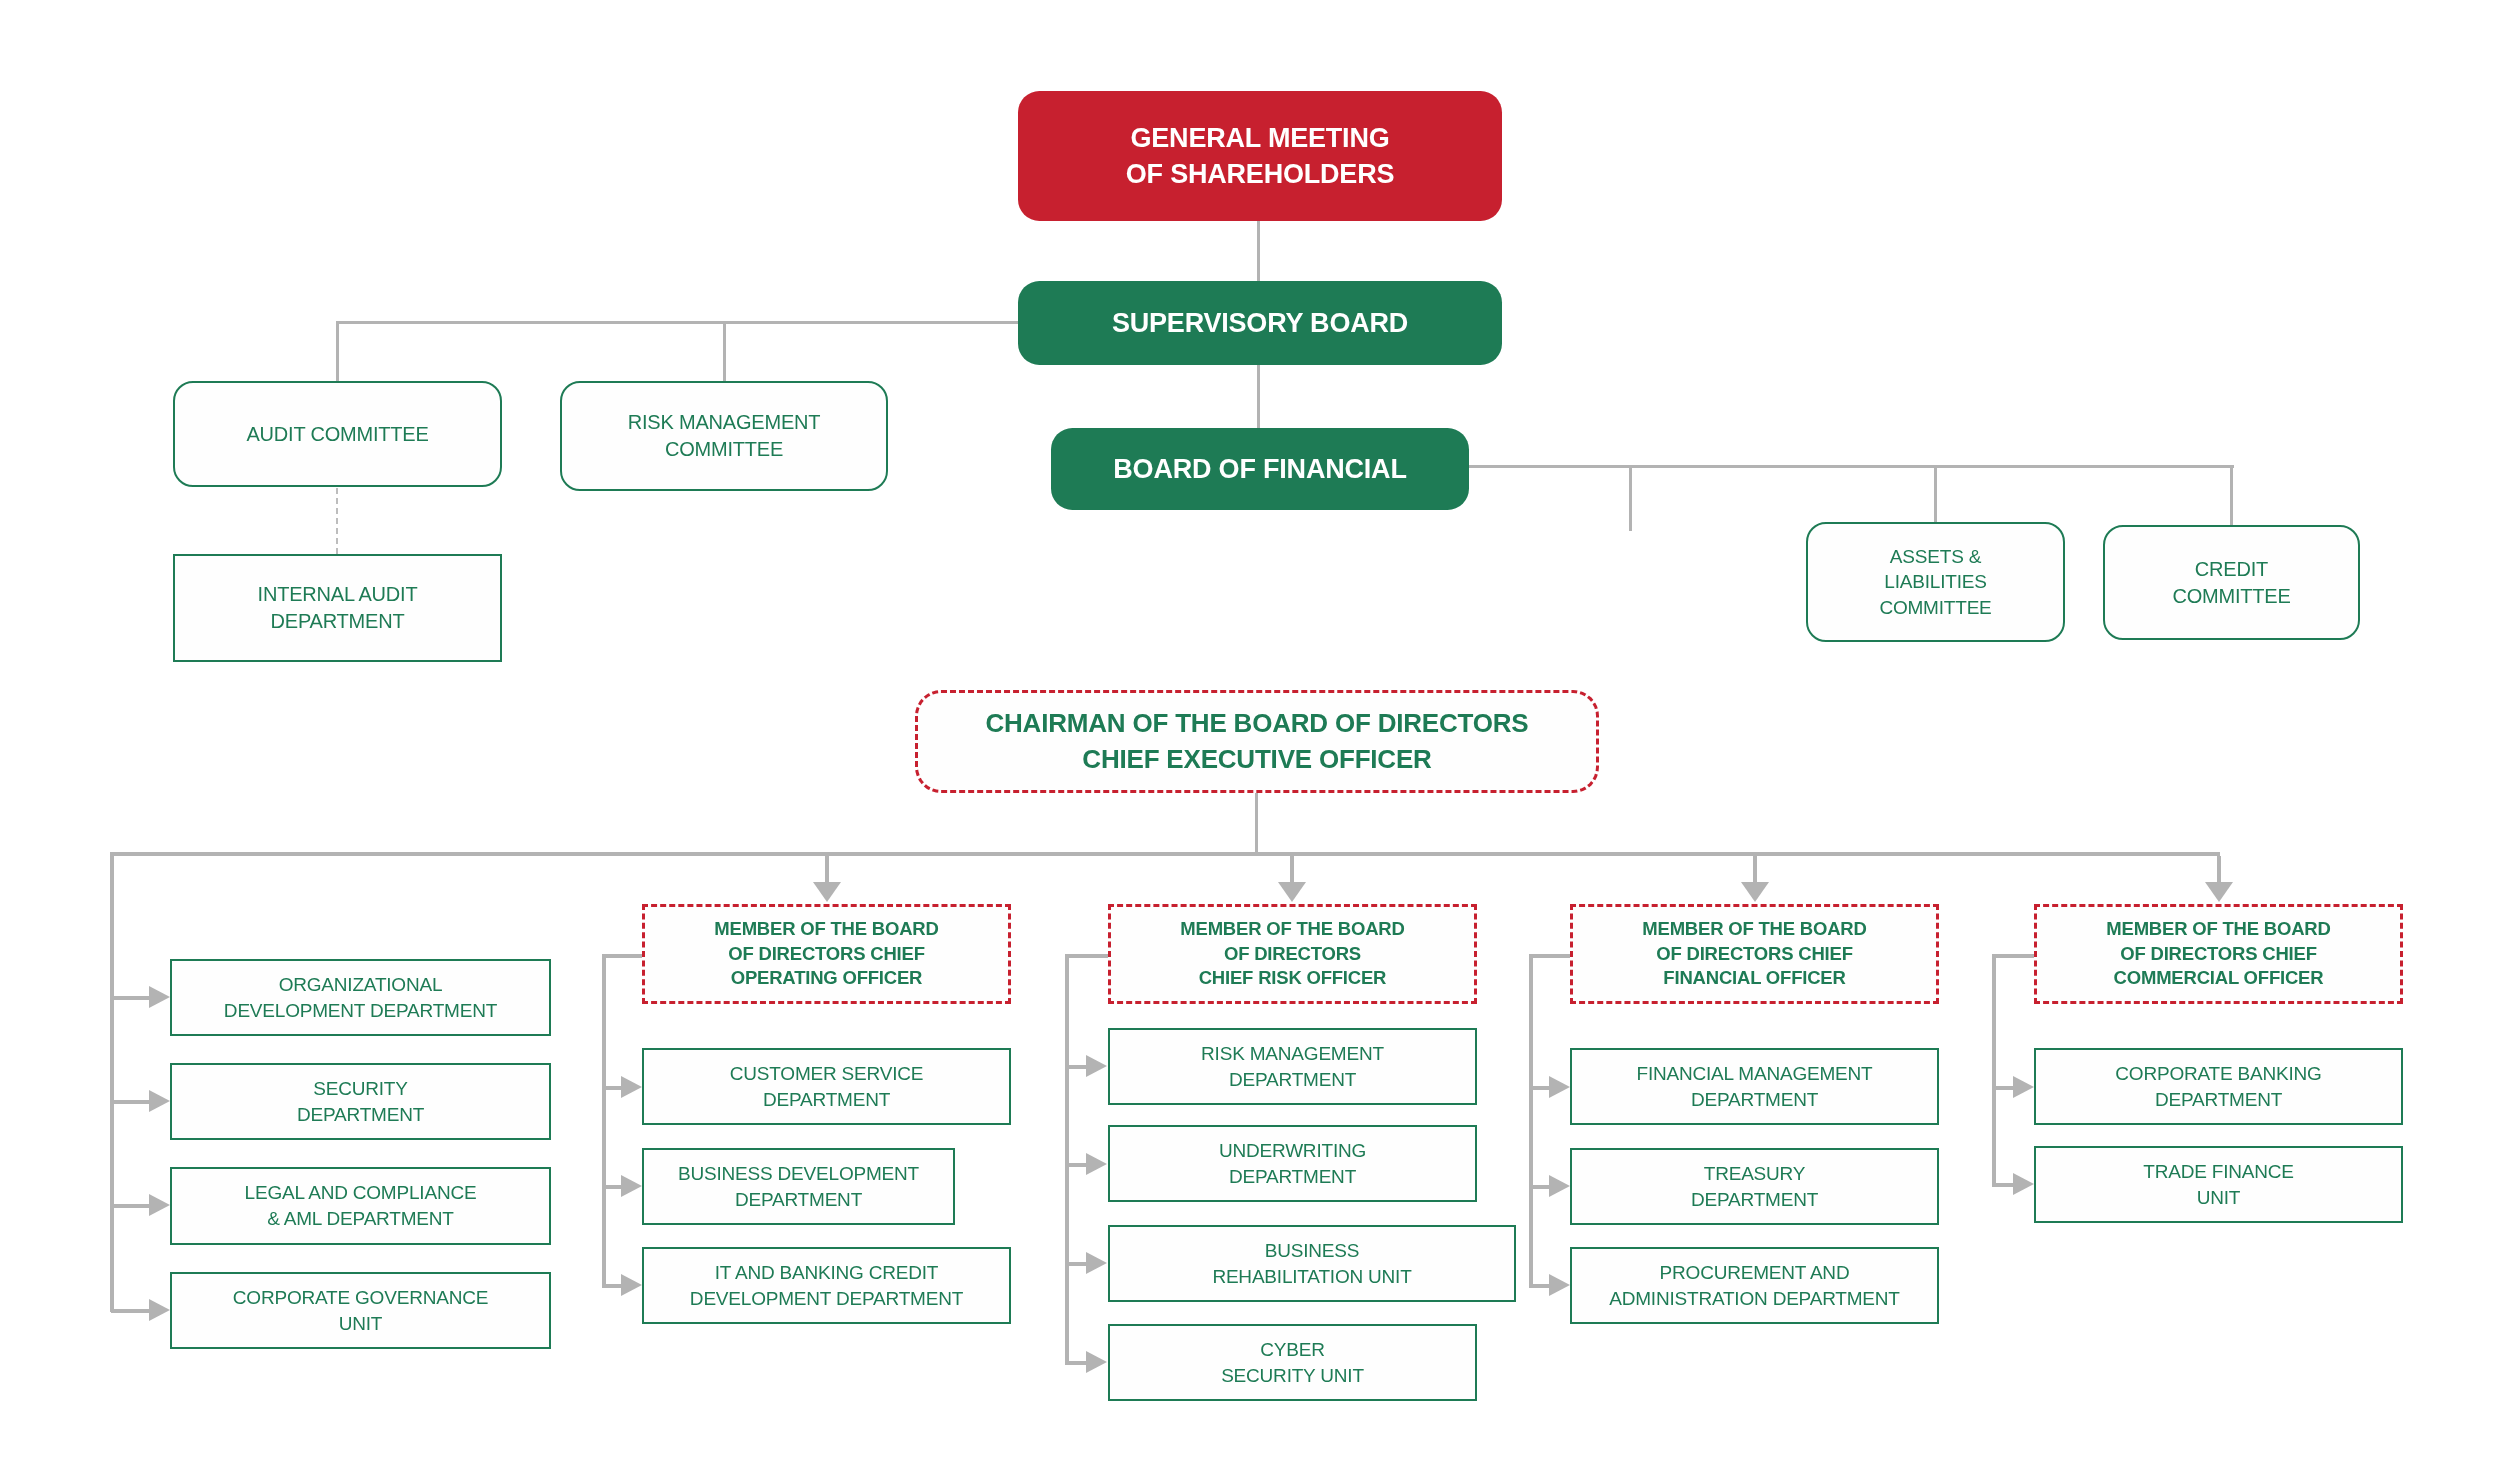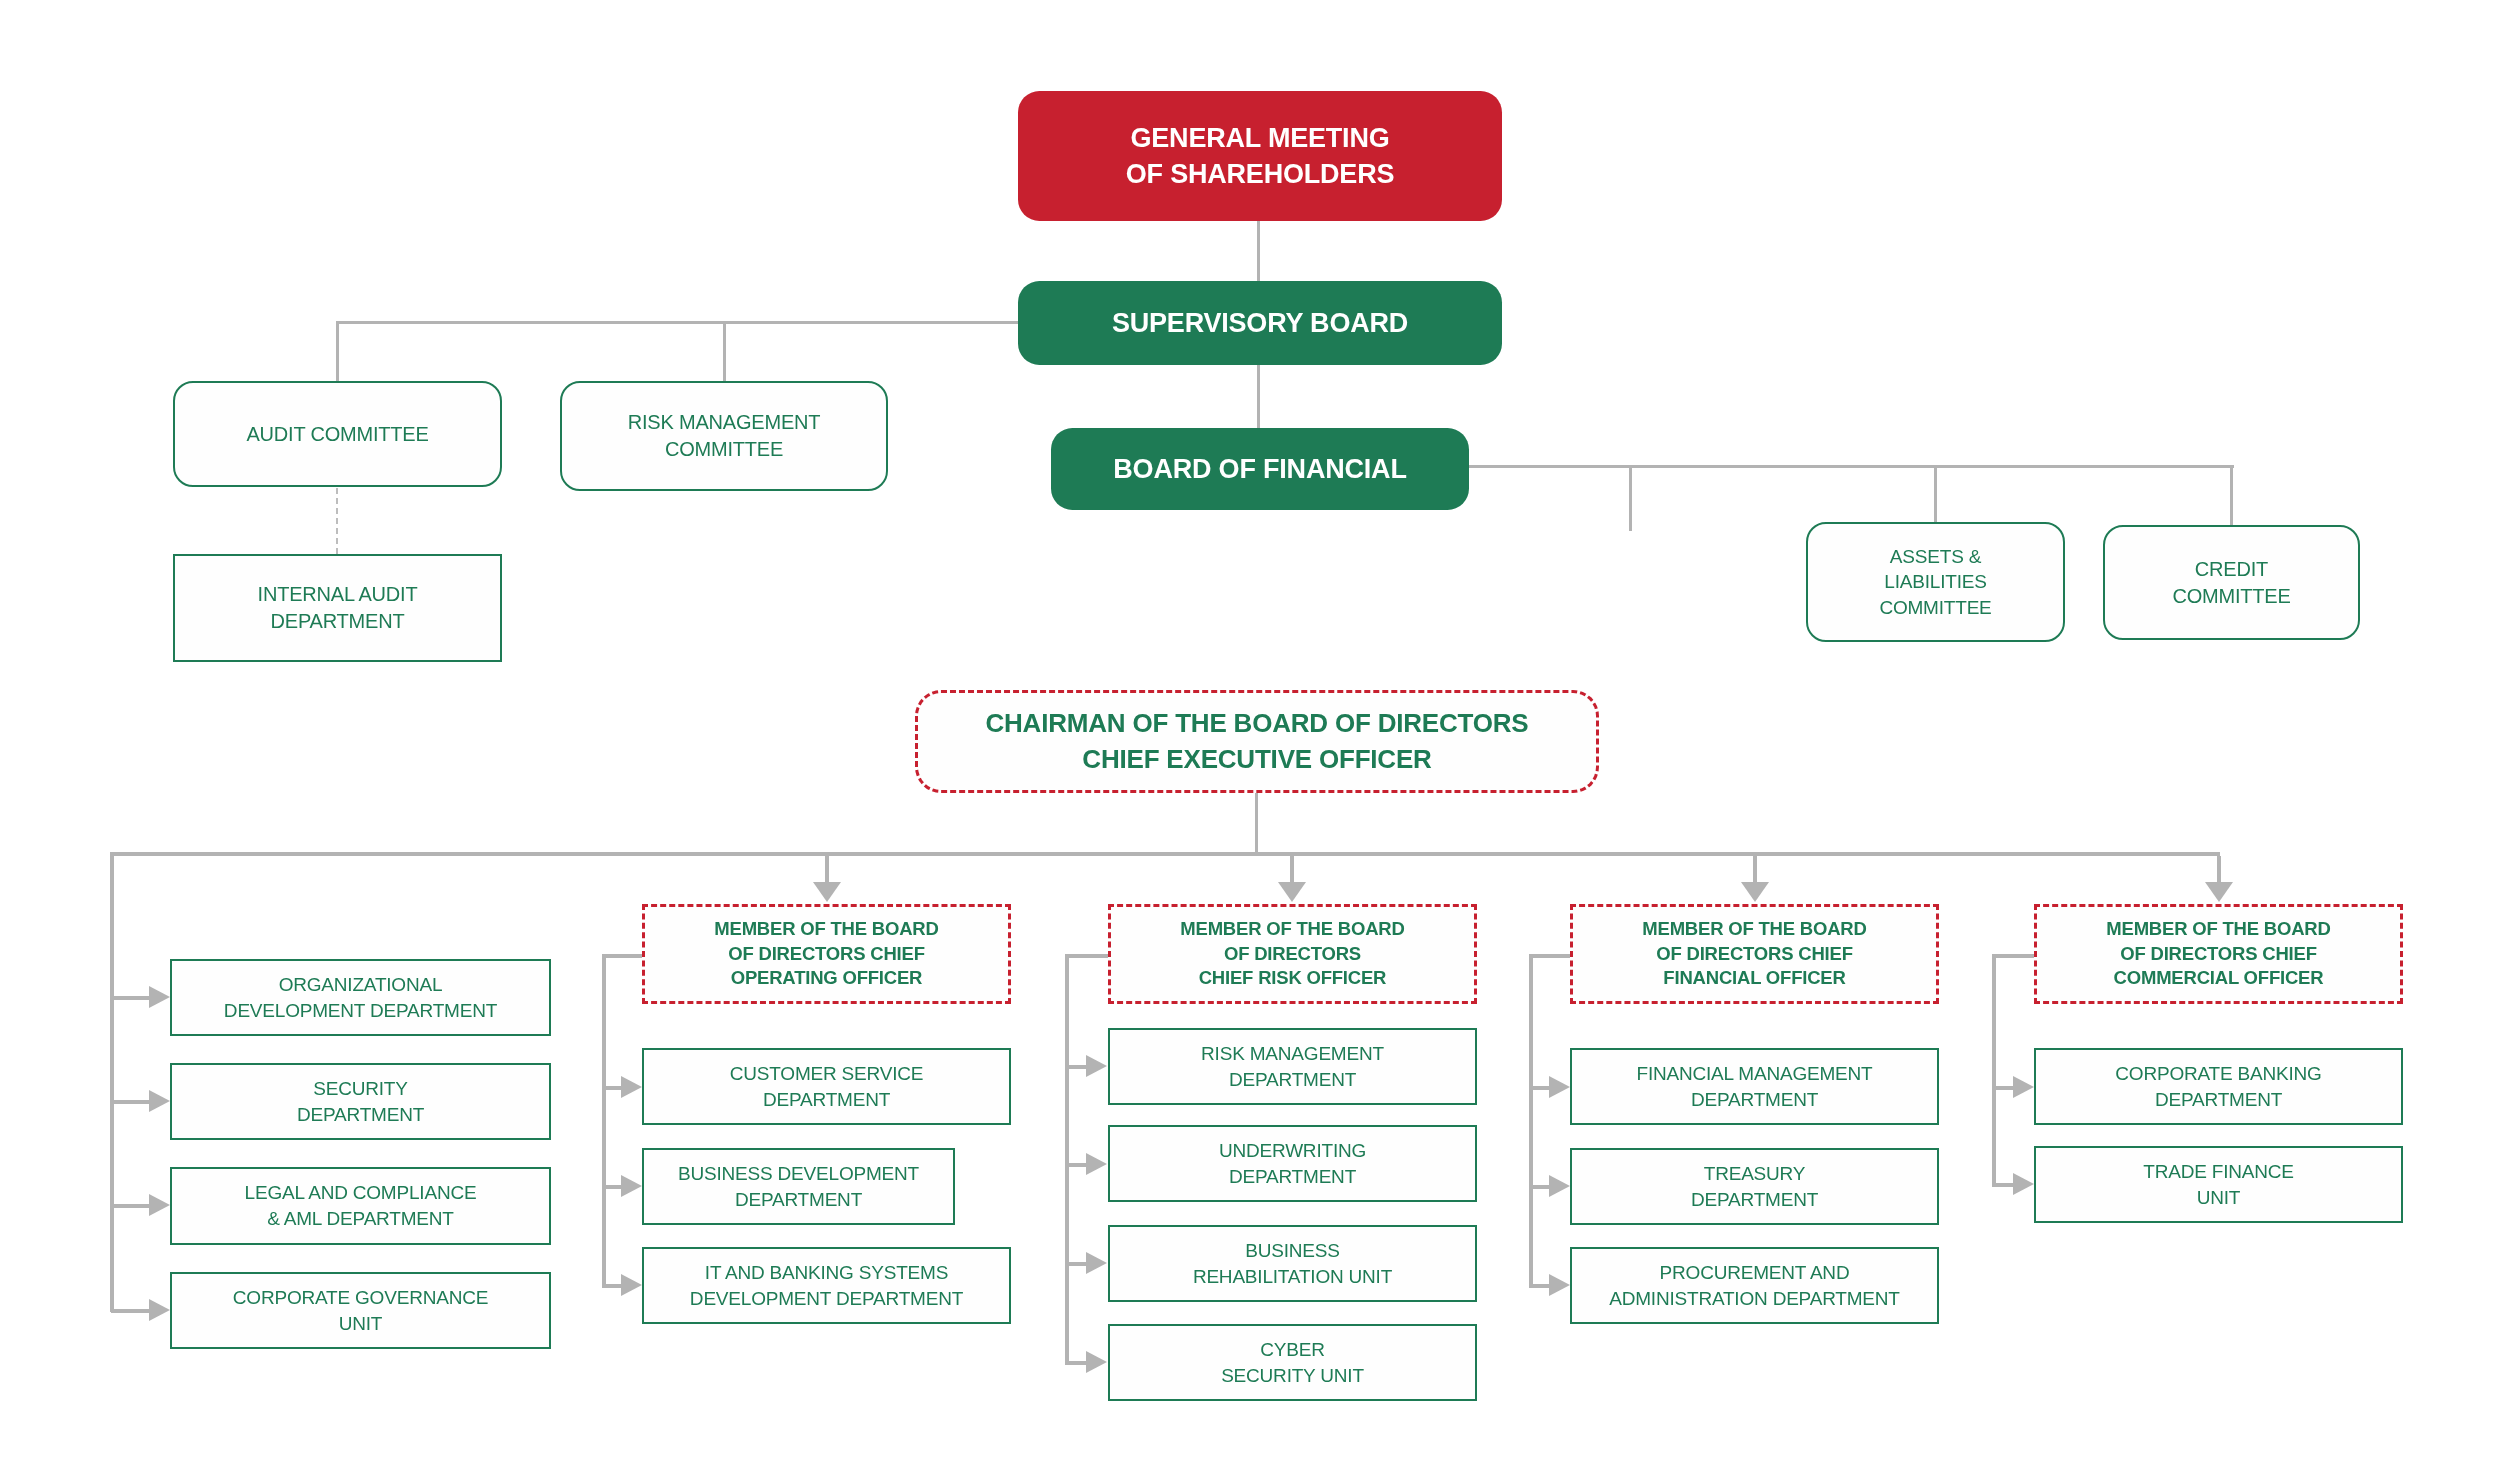--- a/index.html
+++ b/index.html
@@ -149,28 +149,28 @@
 DEPARTMENT</div>
   <div class="box outline sq" style="left:170px;top:1167px;width:381px;height:78px;font-size:19px;">LEGAL AND COMPLIANCE
 &amp; AML DEPARTMENT</div>
   <div class="box outline sq" style="left:170px;top:1272px;width:381px;height:77px;font-size:19px;">CORPORATE GOVERNANCE
 UNIT</div>
 
   <div class="box outline sq" style="left:642px;top:1048px;width:369px;height:77px;font-size:19px;">CUSTOMER SERVICE
 DEPARTMENT</div>
   <div class="box outline sq" style="left:642px;top:1148px;width:313px;height:77px;font-size:19px;">BUSINESS DEVELOPMENT
 DEPARTMENT</div>
-  <div class="box outline sq" style="left:642px;top:1247px;width:369px;height:77px;font-size:19px;">IT AND BANKING SYSTEMS
+  <div class="box outline sq" style="left:642px;top:1247px;width:369px;height:77px;font-size:19px;">IT AND BANKING CREDIT
 DEVELOPMENT DEPARTMENT</div>
 
   <div class="box outline sq" style="left:1108px;top:1028px;width:369px;height:77px;font-size:19px;">RISK MANAGEMENT
 DEPARTMENT</div>
   <div class="box outline sq" style="left:1108px;top:1125px;width:369px;height:77px;font-size:19px;">UNDERWRITING
 DEPARTMENT</div>
-  <div class="box outline sq" style="left:1108px;top:1225px;width:369px;height:77px;font-size:19px;">BUSINESS
+  <div class="box outline sq" style="left:1108px;top:1225px;width:408px;height:77px;font-size:19px;">BUSINESS
 REHABILITATION UNIT</div>
   <div class="box outline sq" style="left:1108px;top:1324px;width:369px;height:77px;font-size:19px;">CYBER
 SECURITY UNIT</div>
 
   <div class="box outline sq" style="left:1570px;top:1048px;width:369px;height:77px;font-size:19px;">FINANCIAL MANAGEMENT
 DEPARTMENT</div>
   <div class="box outline sq" style="left:1570px;top:1148px;width:369px;height:77px;font-size:19px;">TREASURY
 DEPARTMENT</div>
   <div class="box outline sq" style="left:1570px;top:1247px;width:369px;height:77px;font-size:19px;">PROCUREMENT AND
 ADMINISTRATION DEPARTMENT</div>

